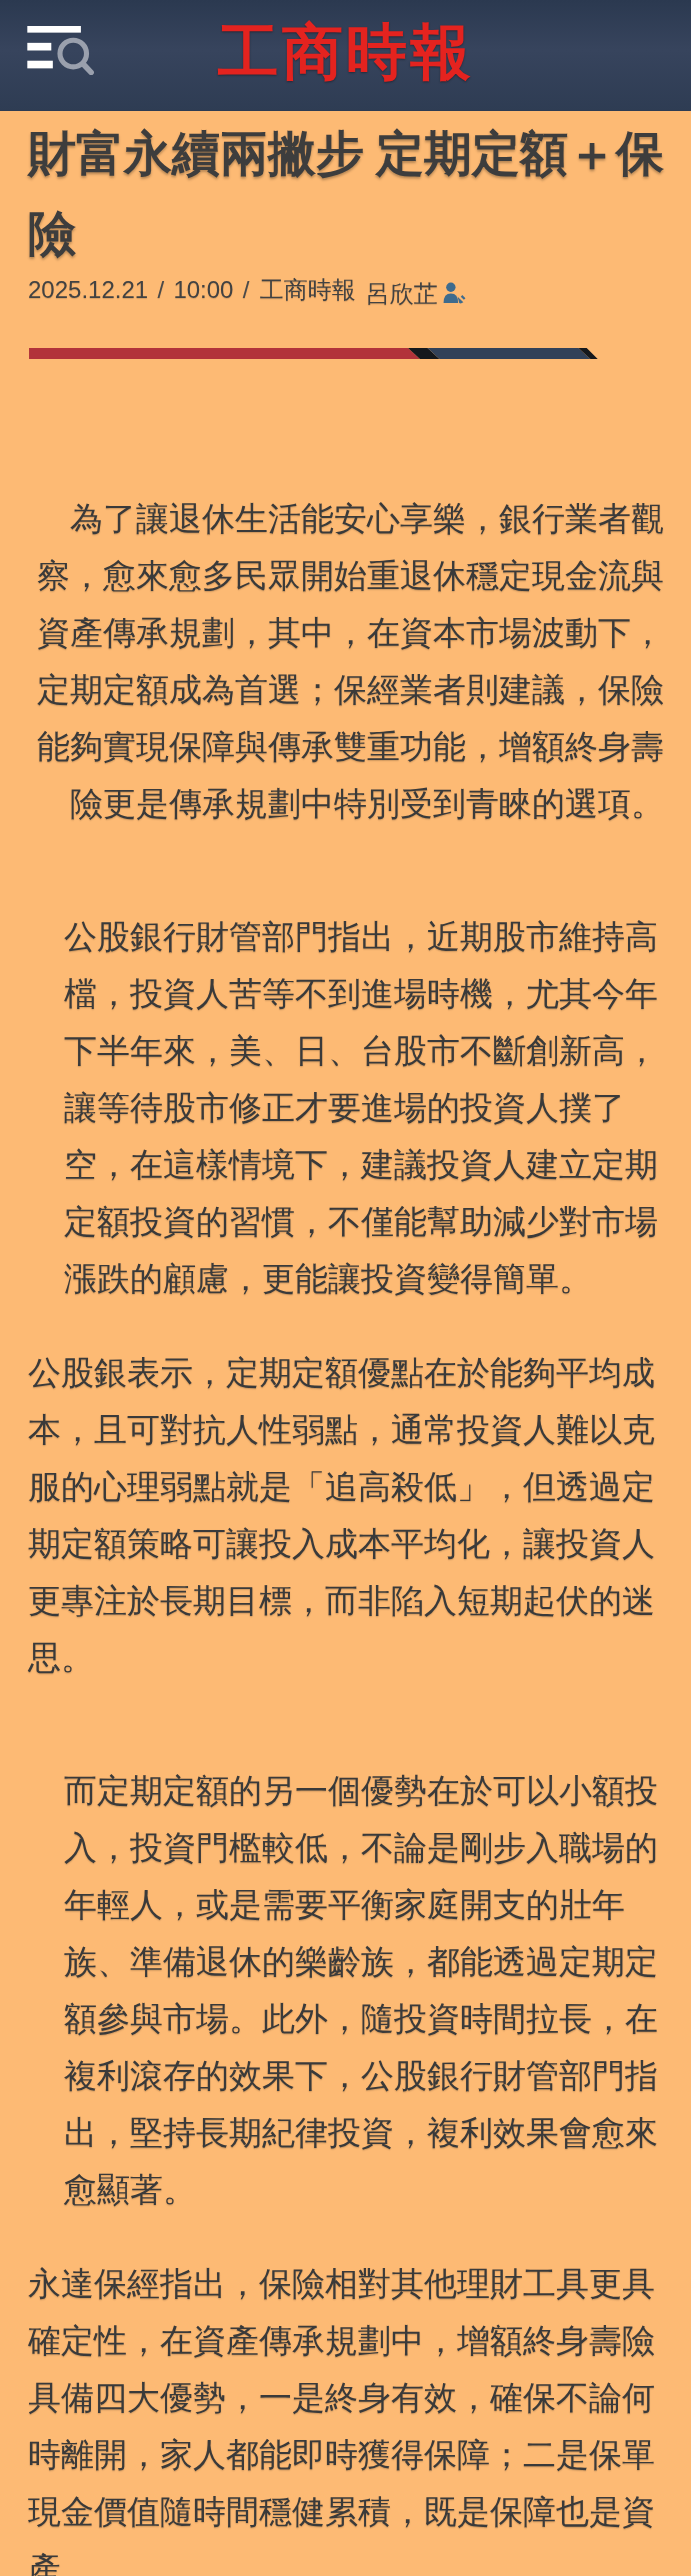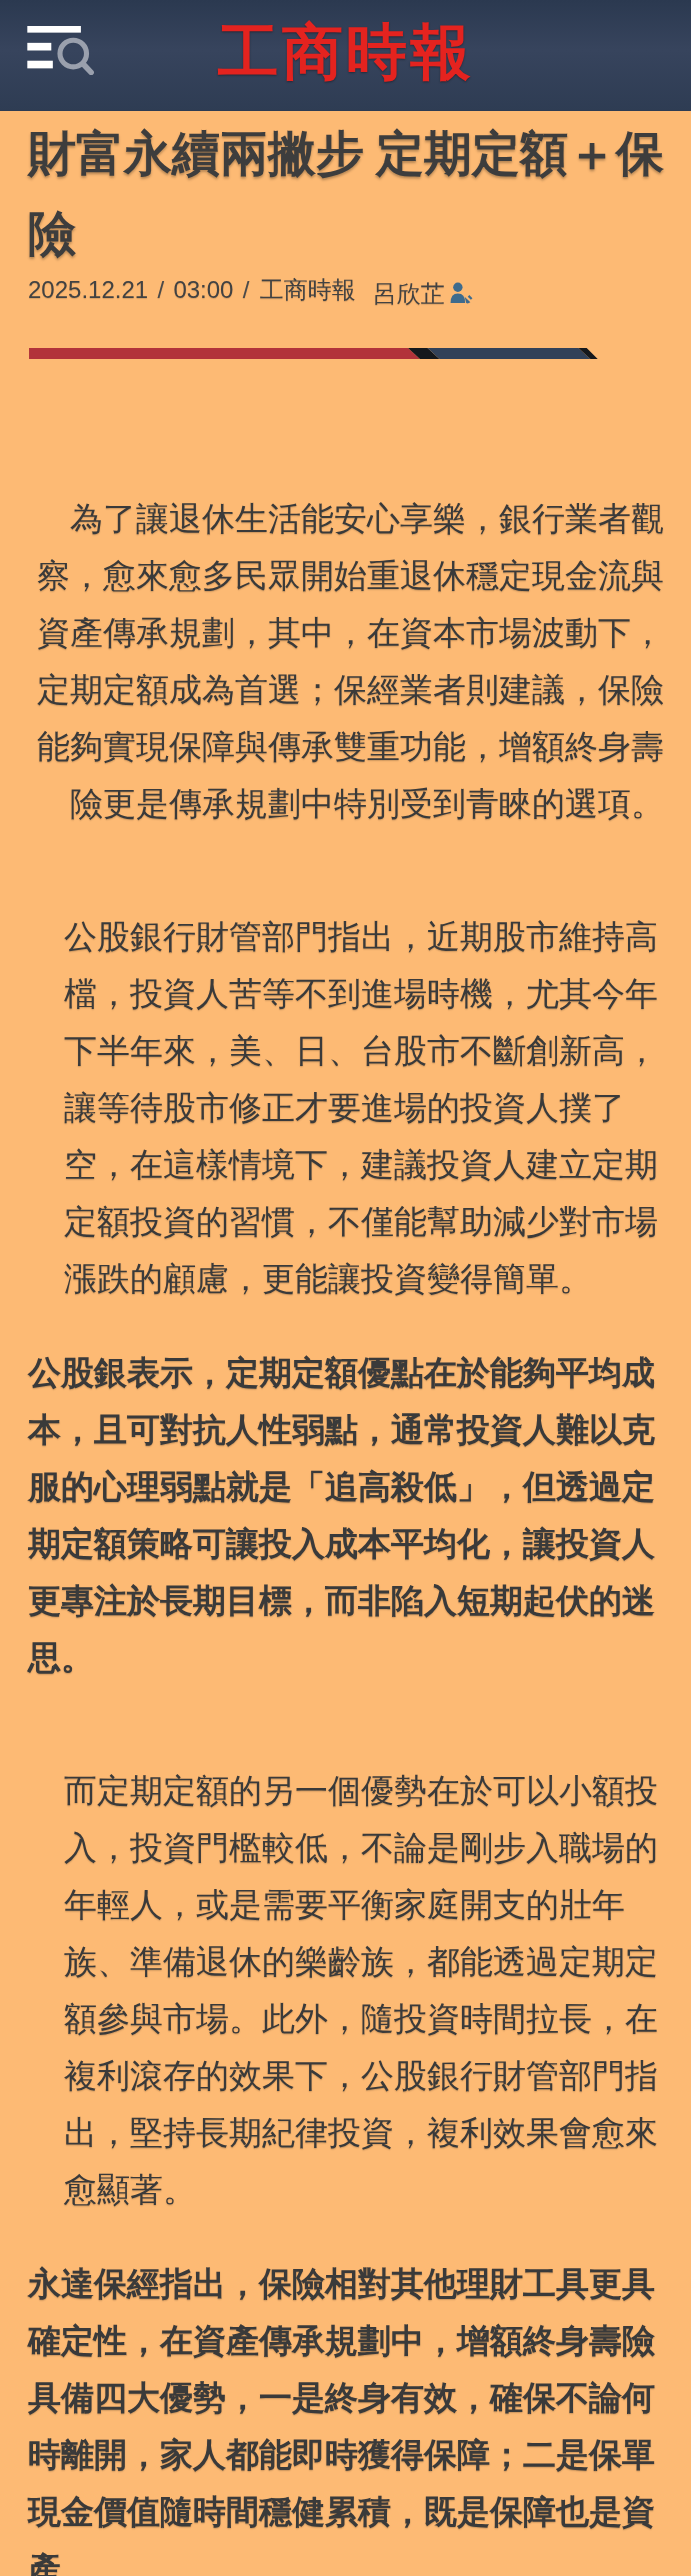--- a/index.html
+++ b/index.html
@@ -63,21 +63,21 @@
     line-height: 31px;
     color: #424242;
     text-shadow: 0 1px 1px rgba(0,0,0,0.15);
     white-space: nowrap;
   }
   .byline .sep { margin: 0 9.3px; color: #4a4a4a; }
   .byline .source { margin-left: 1px; }
   .byline .author-wrap {
     display: inline-flex;
     align-items: center;
-    margin-left: 17px;
+    margin-left: 10px;
     color: #424242;
     text-decoration: none;
     cursor: pointer;
   }
   .author-icon { margin-left: 4.1px; margin-top: 7.2px; }
 
   .divider {
     margin-top: 35px;
     height: 11.3px;
     line-height: 0;
@@ -86,21 +86,21 @@
   .article-body p {
     margin: 0;
     font-size: 33px;
     line-height: 57px;
     color: #3a3a3a;
     text-shadow: 0 1px 1.5px rgba(0,0,0,0.2);
     text-align: left;
   }
   .article-body p.first { margin-top: 131px; text-align: right; }
   .article-body p.gap-large { margin-top: 76px; margin-left: 36px; }
-  .article-body p.gap-small { margin-top: 37px; font-weight: bold; }
+  .article-body p.gap-small { margin-top: 37px; }
 </style>
 </head>
 <body>
 
 <header class="site-header">
   <button class="menu-search" aria-label="menu and search">
     <svg width="68" height="49" viewBox="0 0 132 96" xmlns="http://www.w3.org/2000/svg">
       <g>
         <rect x="0" y="0" width="105" height="13" fill="#ffffff"></rect>
         <rect x="0" y="33" width="47" height="15" fill="#ffffff"></rect>
@@ -114,21 +114,21 @@
   </button>
   <a class="logo">工商時報</a>
 </header>
 
 <section class="article">
   <h1 class="article-title">財富永續兩撇步 定期定額＋保險</h1>
 
   <div class="byline">
     <span>2025.12.21</span>
     <span class="sep">/</span>
-    <span>03:00</span>
+    <span>10:00</span>
     <span class="sep">/</span>
     <span class="source">工商時報</span>
     <a class="author-wrap">
       <span>呂欣芷</span>
       <span class="author-icon">
         <svg width="25" height="25" viewBox="0 0 48 48" xmlns="http://www.w3.org/2000/svg">
           <circle cx="17" cy="12" r="9" fill="#3e6b8d"></circle>
           <path d="M3 42 Q3 24 17 24 Q31 24 31 42 Z" fill="#3e6b8d"></path>
           <path d="M30 30 L41 41 L36 43 L33 42 Z" fill="#3e6b8d"></path>
           <path d="M39 27 L45 33 L42 36 L36 30 Z" fill="#3e6b8d"></path>

